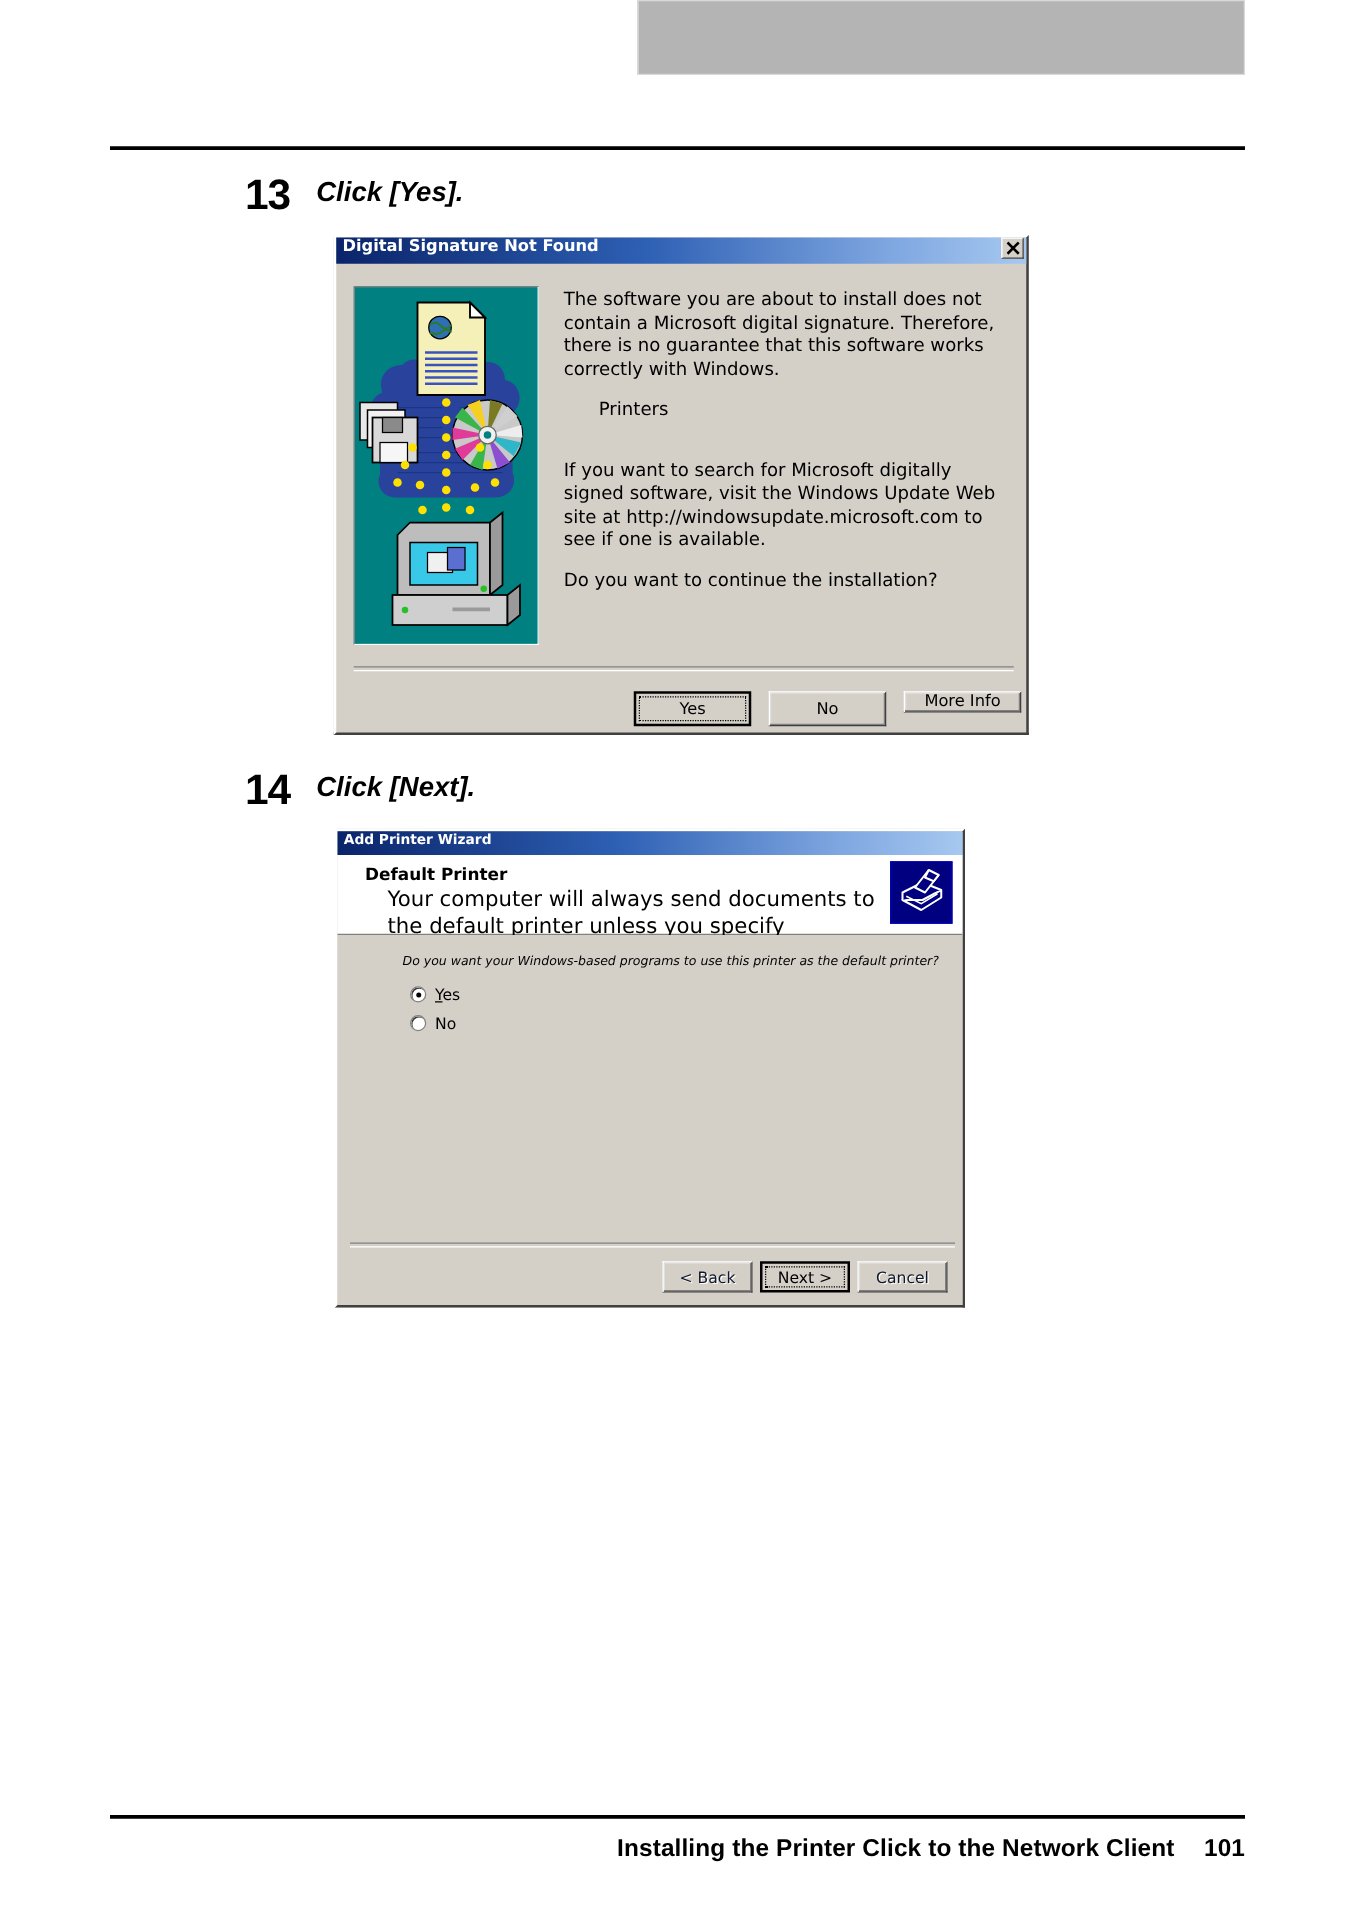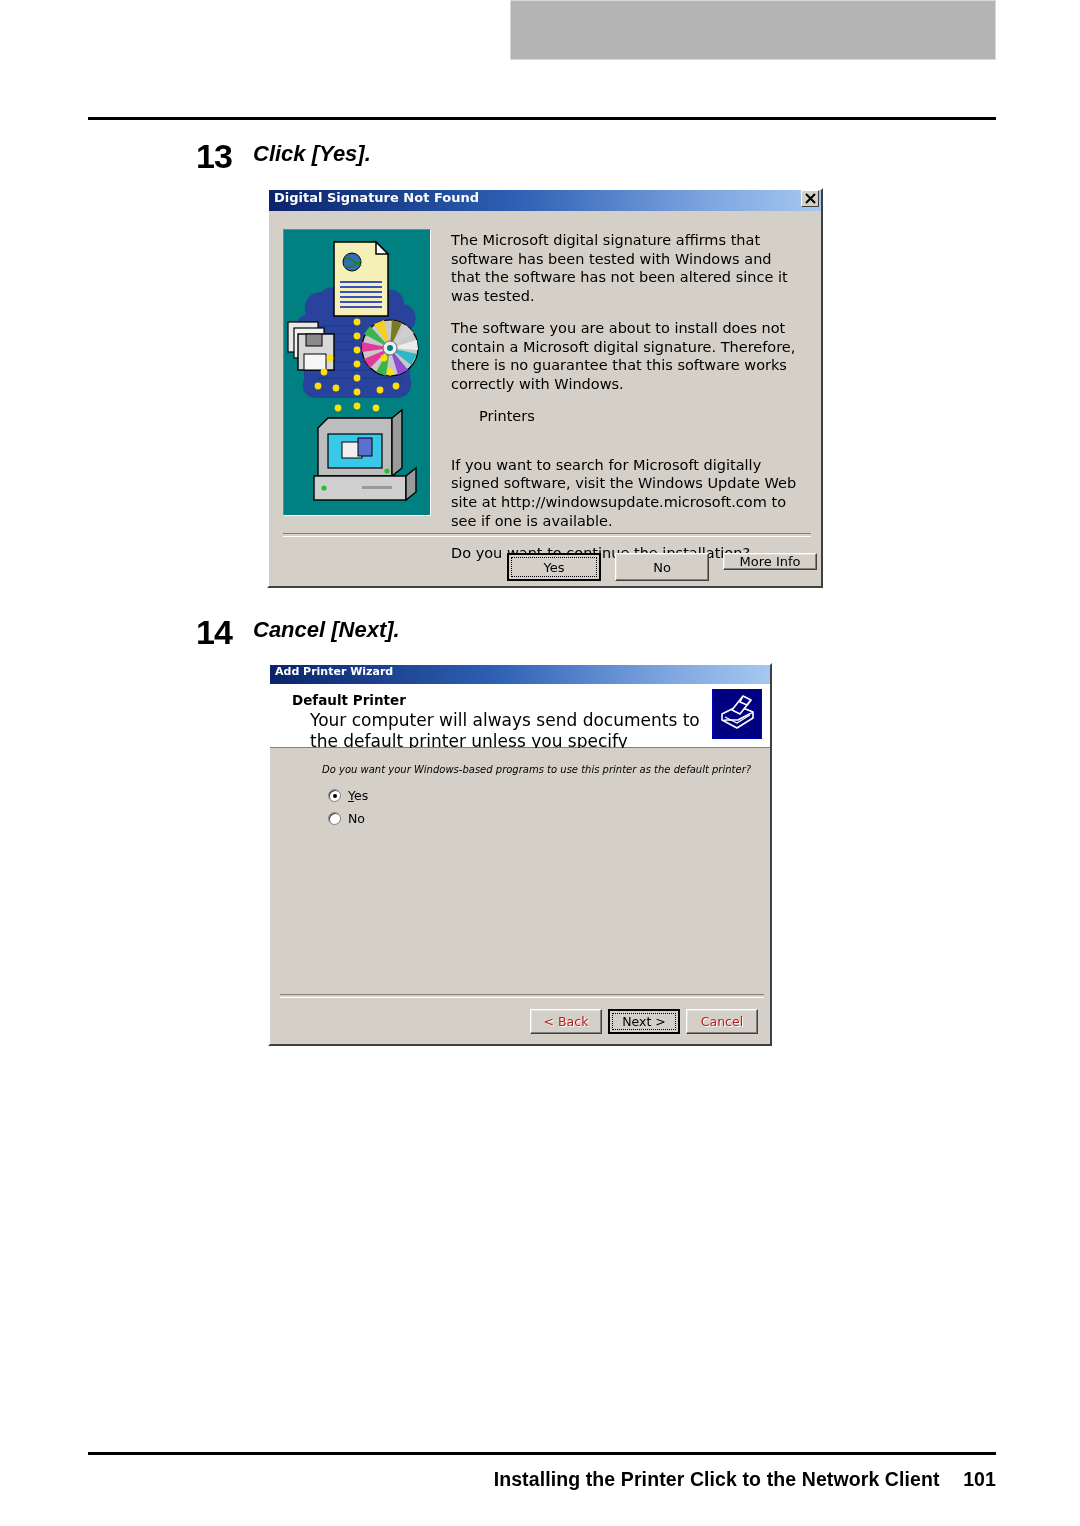--- a/index.html
+++ b/index.html
@@ -118,21 +118,21 @@
     justify-content: center;
     box-sizing: border-box;
     position: relative;
   }
   .win-btn.default { border: 2px solid #000; box-shadow: none; }
   .win-btn.default .focus-rect {
     position: absolute;
     left: 2px; top: 2px; right: 2px; bottom: 2px;
     border: 1px dotted #000;
   }
-  .win-btn.disabled { color: #b91c1c; text-shadow: 1px 1px 0 #ffffff; }
+  .win-btn.disabled { color: #0f172a; text-shadow: 1px 1px 0 #ffffff; }
 
   
   #dlg-signature {
     left: 267px; top: 188px;
     width: 556px; height: 400px;
   }
   #dlg-signature .body {
     position: absolute;
     left: 0; top: 21px; right: 0; bottom: 0;
   }
@@ -371,21 +371,20 @@
           <rect x="30" y="246" width="92" height="24" fill="#cfcfcf" stroke="#000" stroke-width="1.4"></rect>
           <path d="M122 246 L132 238 L132 262 L122 270 Z" fill="#9a9a9a" stroke="#000" stroke-width="1.4"></path>
           <rect x="78" y="256" width="30" height="3" fill="#9a9a9a"></rect>
           <circle cx="40" cy="258" r="2.6" fill="#28c028"></circle>
           <circle cx="103" cy="241" r="2.6" fill="#28c028"></circle>
         </g>
       </svg>
     </div>
 
     <div class="sig-text">
-      <p>The Microsoft digital signature affirms that software has been tested with Windows and that the software has not been altered since it was tested.</p>
       <p>The software you are about to install does not contain a Microsoft digital signature. Therefore,  there is no guarantee that this software works correctly with Windows.</p>
       <p class="indent">Printers</p>
       <p>If you want to search for Microsoft digitally signed software, visit the Windows Update Web site at http://windowsupdate.microsoft.com to see if one is available.</p>
       <p>Do you want to continue the installation?</p>
     </div>
 
     <div class="sig-divider"></div>
 
     <div class="sig-buttons">
       <div class="win-btn default" id="btn-yes">
@@ -396,21 +395,21 @@
         <span>No</span>
       </div>
       <div class="win-btn" id="btn-moreinfo">
         <span>More Info</span>
       </div>
     </div>
   </div>
 </div>
 
 <div class="step-num" id="step14-num">14</div>
-<div class="step-title" id="step14-title">Cancel [Next].</div>
+<div class="step-title" id="step14-title">Click [Next].</div>
 
 <div class="win-dialog" id="dlg-wizard">
   <div class="titlebar">
     <span class="titlebar-text">Add Printer Wizard</span>
   </div>
 
   <div class="wiz-header">
     <div class="wiz-header-title">Default Printer</div>
     <div class="wiz-header-sub">Your computer will always send documents to the default printer unless you specify otherwise.</div>
     <div class="wiz-header-icon">

